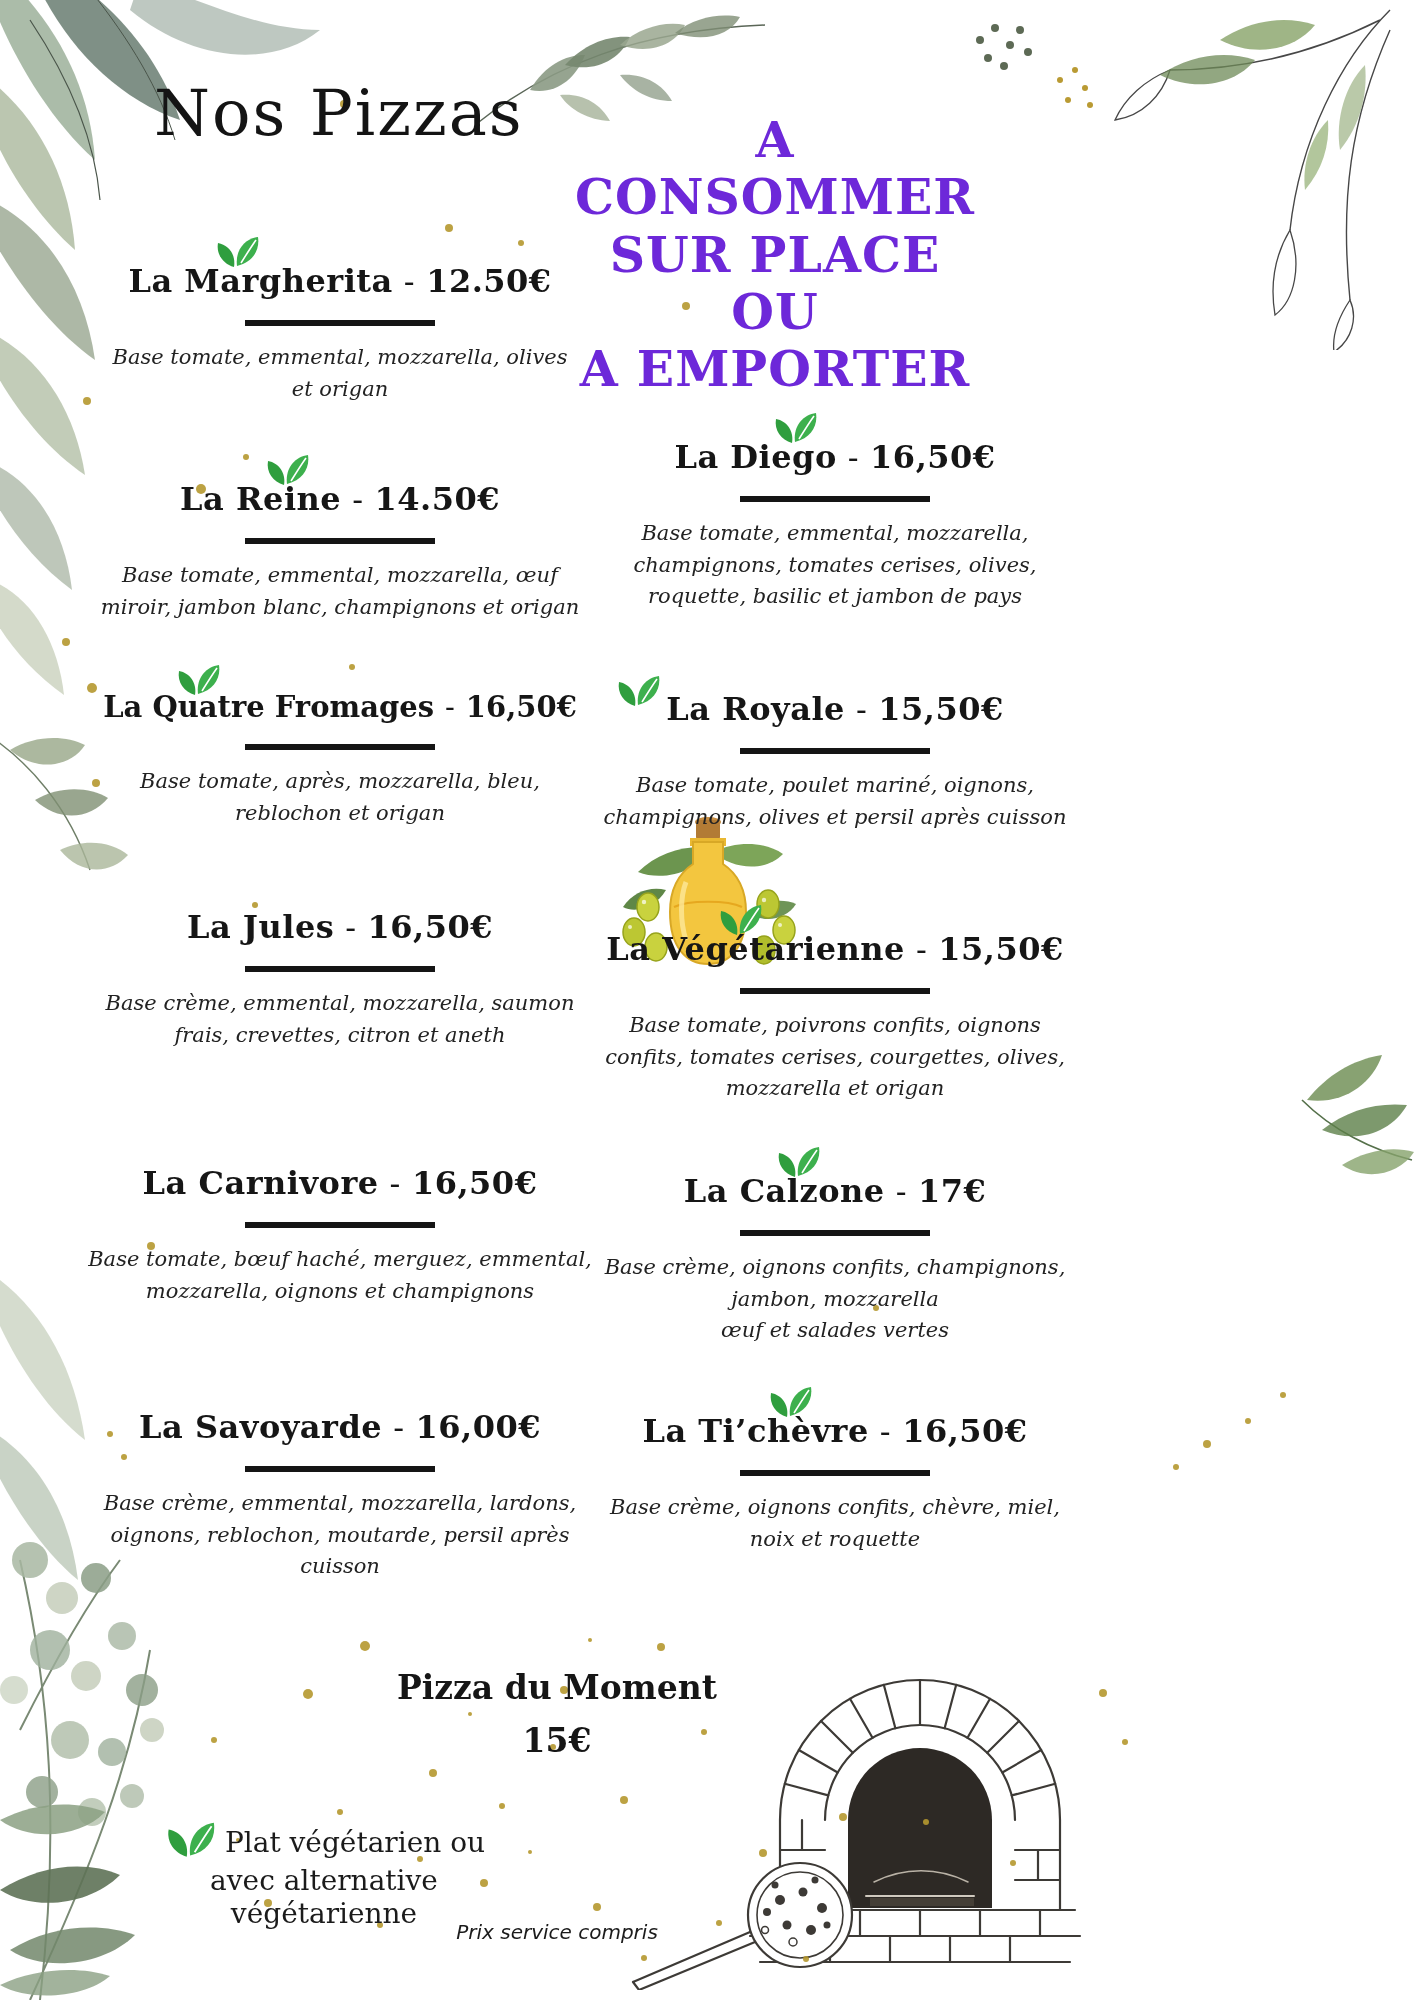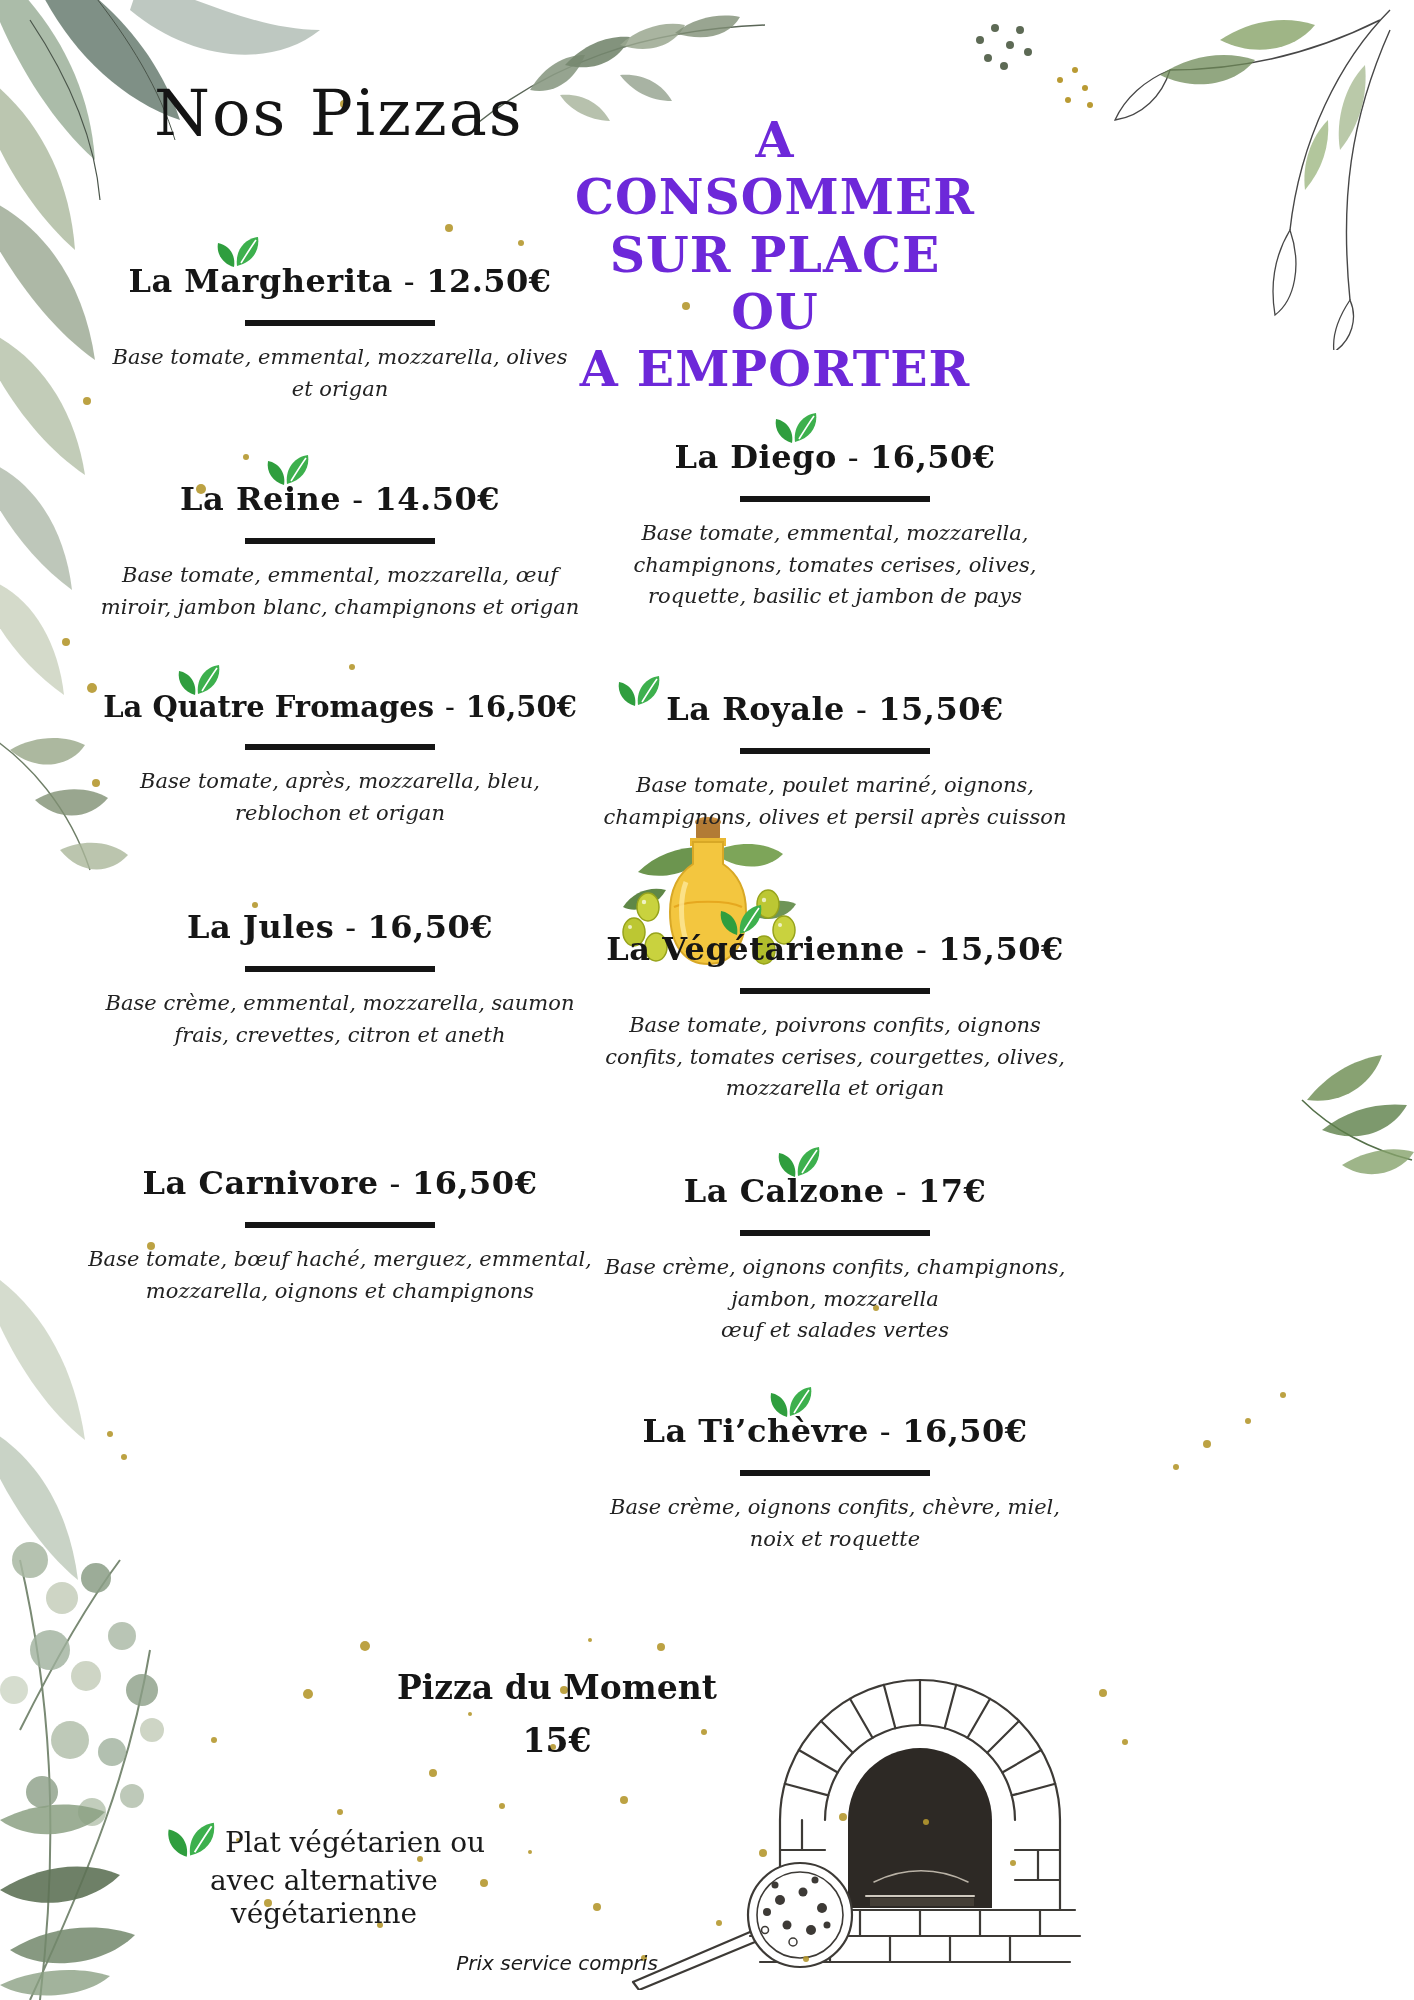--- a/index.html
+++ b/index.html
@@ -43,21 +43,21 @@
   .special{position:absolute;left:377px;top:1668px;width:360px;text-align:center;}
   .special-name{margin:0;font-size:33px;font-weight:700;color:#161616;}
   .special-price{margin:14px 0 0 0;font-size:33px;font-weight:700;color:#161616;}
 
   .legend{position:absolute;left:148px;top:1820px;width:352px;text-align:center;font-size:28px;color:#1b1b1b;}
   .legend-row1{display:flex;align-items:center;justify-content:center;gap:10px;}
   .legend-row1 svg{width:52px;height:44px;flex:0 0 auto;}
   .legend-line2{margin-top:0;}
 
   .footer-note{position:absolute;left:377px;top:1920px;width:360px;text-align:center;
-               font-family:"DejaVu Sans",sans-serif;font-style:italic;font-size:20px;color:#1b1b1b;margin-top:31px;}
+               font-family:"DejaVu Sans",sans-serif;font-style:italic;font-size:20px;color:#1b1b1b;}
 </style>
 </head>
 <body>
 
 <div class="page">
 
   <svg class="deco" style="left:0;top:0;width:360px;height:760px" viewBox="0 0 360 760">
     <path d="M10,-20 C60,30 90,90 95,160 C50,120 15,60 -5,10 Z" fill="#8fa58c" opacity=".75"></path>
     <path d="M60,-30 C120,10 160,60 180,120 C120,100 70,50 40,-10 Z" fill="#5f7468" opacity=".8"></path>
     <path d="M140,-20 C200,0 260,30 320,30 C270,70 190,60 130,10 Z" fill="#7d9183" opacity=".5"></path>
@@ -327,20 +327,29 @@
 
     <article class="item i-carnivore">
       <h2 class="item-title">
         <span>La Carnivore</span><span class="sep">-</span><span>16,50€</span>
       </h2>
       <div class="rule"></div>
       <p class="desc">Base tomate, bœuf haché, merguez, emmental,
 mozzarella, oignons et champignons</p>
     </article>
 
+    <article class="item i-savoyarde">
+      <h2 class="item-title">
+        <span>La Savoyarde</span><span class="sep">-</span><span>16,00€</span>
+      </h2>
+      <div class="rule"></div>
+      <p class="desc">Base crème, emmental, mozzarella, lardons,
+oignons, reblochon, moutarde, persil après
+cuisson</p>
+    </article>
   </section>
 
   <section class="col col-right">
 
     <article class="item i-diego">
       <h2 class="item-title">
         <span class="leaf-icon"><svg viewBox="0 0 46 38">
               <path d="M21,32 C10,29 3,19 5,8 C16,10 23,20 21,32 Z" fill="#2f9e3e"></path>
               <path d="M24,31 C22,16 31,4 45,2 C47,15 40,27 24,31 Z" fill="#3db04d"></path>
               <path d="M28,28 C33,20 38,12 43,5" stroke="#ffffff" stroke-width="1.6" fill="none"></path>

